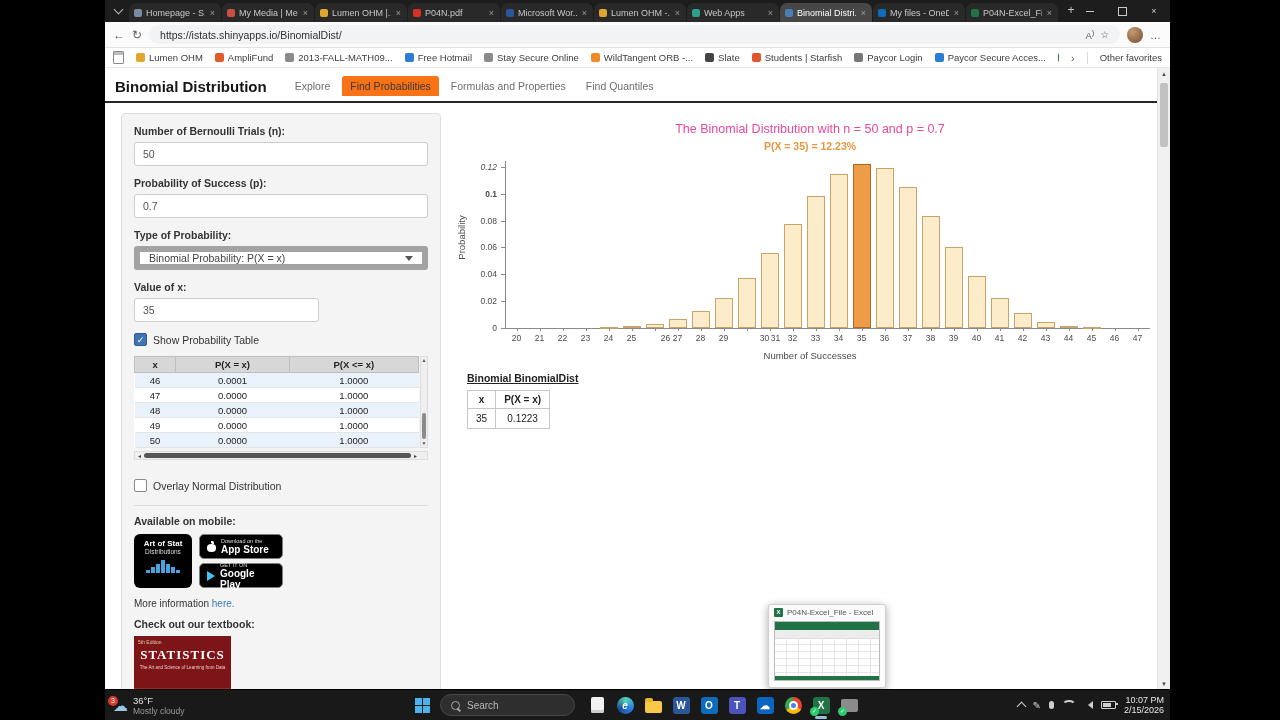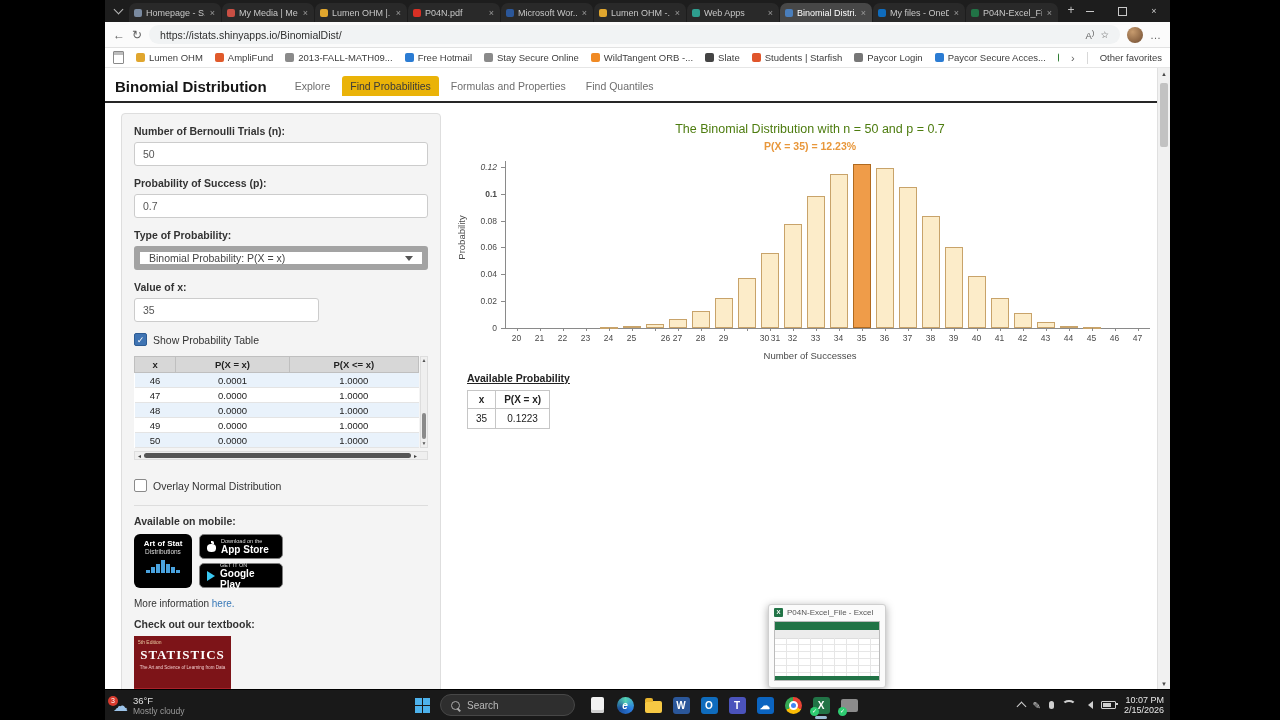--- a/index.html
+++ b/index.html
@@ -42,21 +42,21 @@
   .fav-item{display:flex;align-items:center;gap:4px;white-space:nowrap}
   .fav-ico{width:9px;height:9px;border-radius:2px;flex:0 0 9px}
   .fav-more{color:#5f5f5f;font-size:11px}
   .fav-sep{width:1px;height:12px;background:#d8d8d8}
 
   
   .content{position:absolute;left:0;top:68px;width:100%;height:622px;background:#fff;overflow:hidden;color:#333;font-size:11px}
   .app-header{display:flex;align-items:center;gap:14px;padding:8px 10px 5px 10px}
   .page-title{font-size:15px;font-weight:bold;color:#151515;margin-right:6px}
   .nav-item{font-size:10.5px;color:#6e6e6e;padding:4px 8px;border-radius:3px 3px 0 0}
-  .nav-item.active{background:#eab308;color:#3a3a3a}
+  .nav-item.active{background:#f97316;color:#3a3a3a}
   .app-divider{height:2px;background:#262626;width:100%}
 
   
   .panel{position:absolute;left:16px;top:45px;width:320px;height:640px;background:#f4f4f4;border:1px solid #dedede;
          border-radius:4px;padding:11px 12px;box-sizing:border-box;overflow:hidden}
   .flabel{font-weight:bold;font-size:10.5px;color:#333;margin-bottom:5px}
   .fgroup{margin-bottom:11px}
   .txt{width:100%;height:24px;border:1px solid #ccc;border-radius:3px;box-sizing:border-box;padding:0 8px;
        font-size:10.5px;color:#555;background:#fff;font-family:"Liberation Sans",sans-serif}
   .txt.narrow{width:185px}
@@ -99,21 +99,21 @@
   .moreinfo{margin-top:10px;font-size:10px;color:#333}
   .moreinfo a{color:#3778b8;text-decoration:none}
   .book{width:97px;height:80px;background:#7d1418;margin-top:6px;color:#fff;text-align:center;overflow:hidden;position:relative}
   .book-ed{font-size:5px;color:#e8c9a0;text-align:left;padding:3px 0 0 4px}
   .book-title{font-family:"Liberation Serif",serif;font-size:13px;font-weight:bold;letter-spacing:1px;margin-top:2px}
   .book-sub{font-size:4.5px;color:#f0caca;margin-top:2px}
   .book-photo{position:absolute;left:0;right:0;bottom:0;height:26px;background:#d9cfc0;border-top:2px solid #a8222a}
 
   
   .chart{position:absolute;left:350px;top:52px;width:710px;height:250px}
-  .chart-title{position:absolute;left:0;top:2px;width:100%;text-align:center;font-size:12.5px;color:#4d7c0f}
+  .chart-title{position:absolute;left:0;top:2px;width:100%;text-align:center;font-size:12.5px;color:#ec4899}
   .chart-subtitle{position:absolute;left:0;top:20px;width:100%;text-align:center;font-size:10.5px;font-weight:bold}
   .plot-frame{position:absolute;border-left:1px solid #8a8a8a;border-bottom:1px solid #8a8a8a;box-sizing:content-box}
   .bar{position:absolute;border:1px solid;box-sizing:border-box}
   .ytick-label{position:absolute;width:34px;text-align:right;font-size:8.5px;color:#4a4a4a}
   .ytick-mark{position:absolute;width:4px;height:1px;background:#8a8a8a}
   .xtick-label{position:absolute;text-align:center;font-size:8.5px;color:#4a4a4a}
   .xtick-mark{position:absolute;width:1px;height:3px;background:#8a8a8a}
   .chart-ylabel{position:absolute;left:-16px;top:112px;font-size:9.5px;color:#4a4a4a;transform:rotate(-90deg)}
   .chart-xlabel{position:absolute;left:0;top:230px;width:100%;text-align:center;font-size:9.5px;color:#4a4a4a}
   .result{position:absolute;left:362px;top:304px}
@@ -550,21 +550,21 @@
         <div class="bar" style="left: 627.5px; top: 207px; width: 18px; height: 1px; background: rgb(252, 236, 201); border-color: rgb(200, 163, 106);"></div>
         <div class="xtick-label" style="left: 625px; top: 213px; width: 23px;">45</div>
         <div class="xtick-mark" style="left: 636.5px; top: 208px;"></div>
         <div class="xtick-label" style="left: 648px; top: 213px; width: 23px;">46</div>
         <div class="xtick-mark" style="left: 659.5px; top: 208px;"></div>
         <div class="xtick-label" style="left: 671px; top: 213px; width: 23px;">47</div>
         <div class="xtick-mark" style="left: 682.5px; top: 208px;"></div>
       </div>
 
     <div class="result">
-      <div class="result-title">Available Probability</div>
+      <div class="result-title">Binomial BinomialDist</div>
       <table class="rtable">
           <thead>
             <tr>
               <th>x</th>
               <th>P(X = x)</th>
             </tr>
           </thead>
           <tbody>
             <tr>
               <td>35</td>

